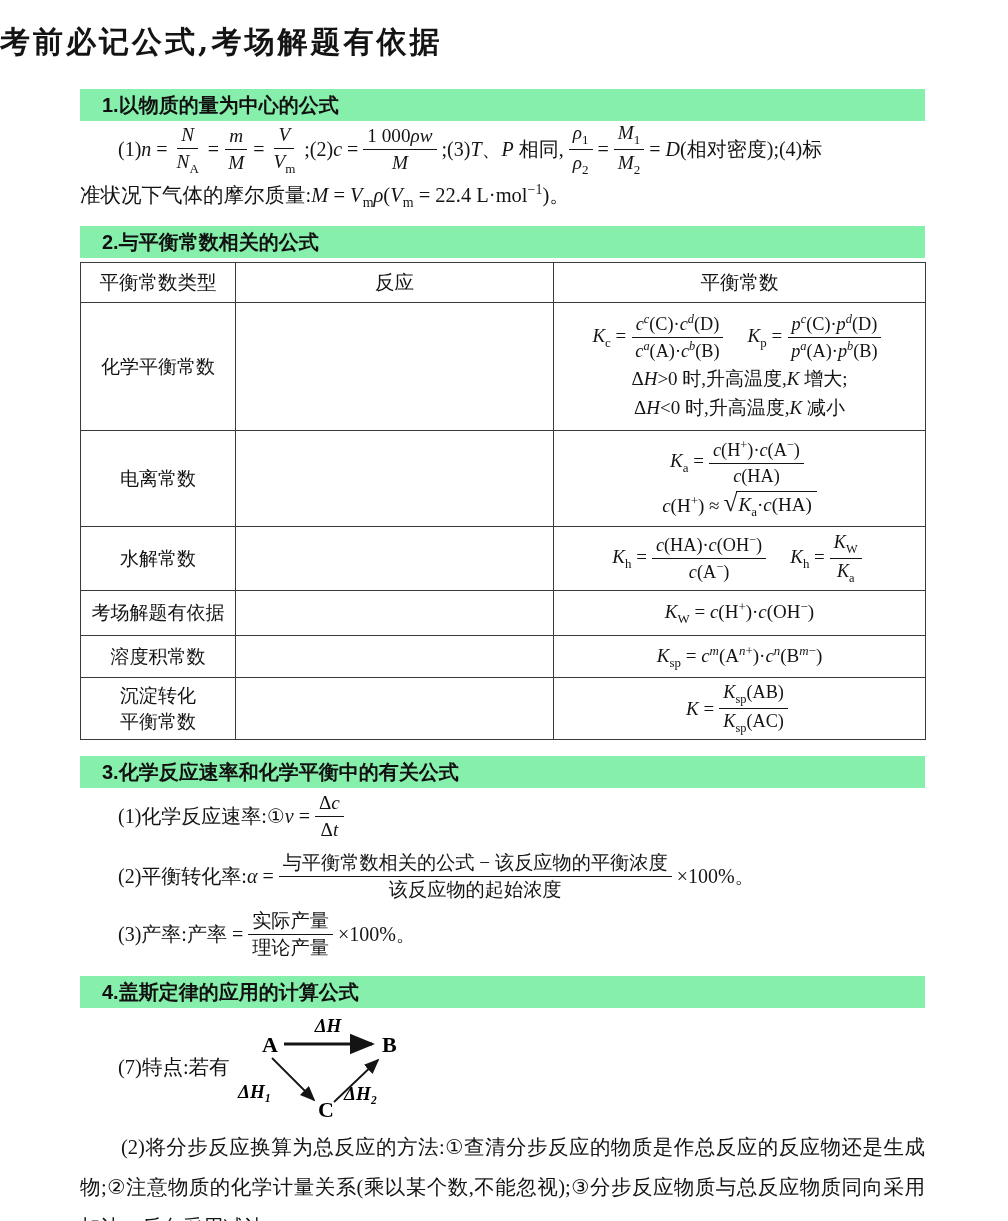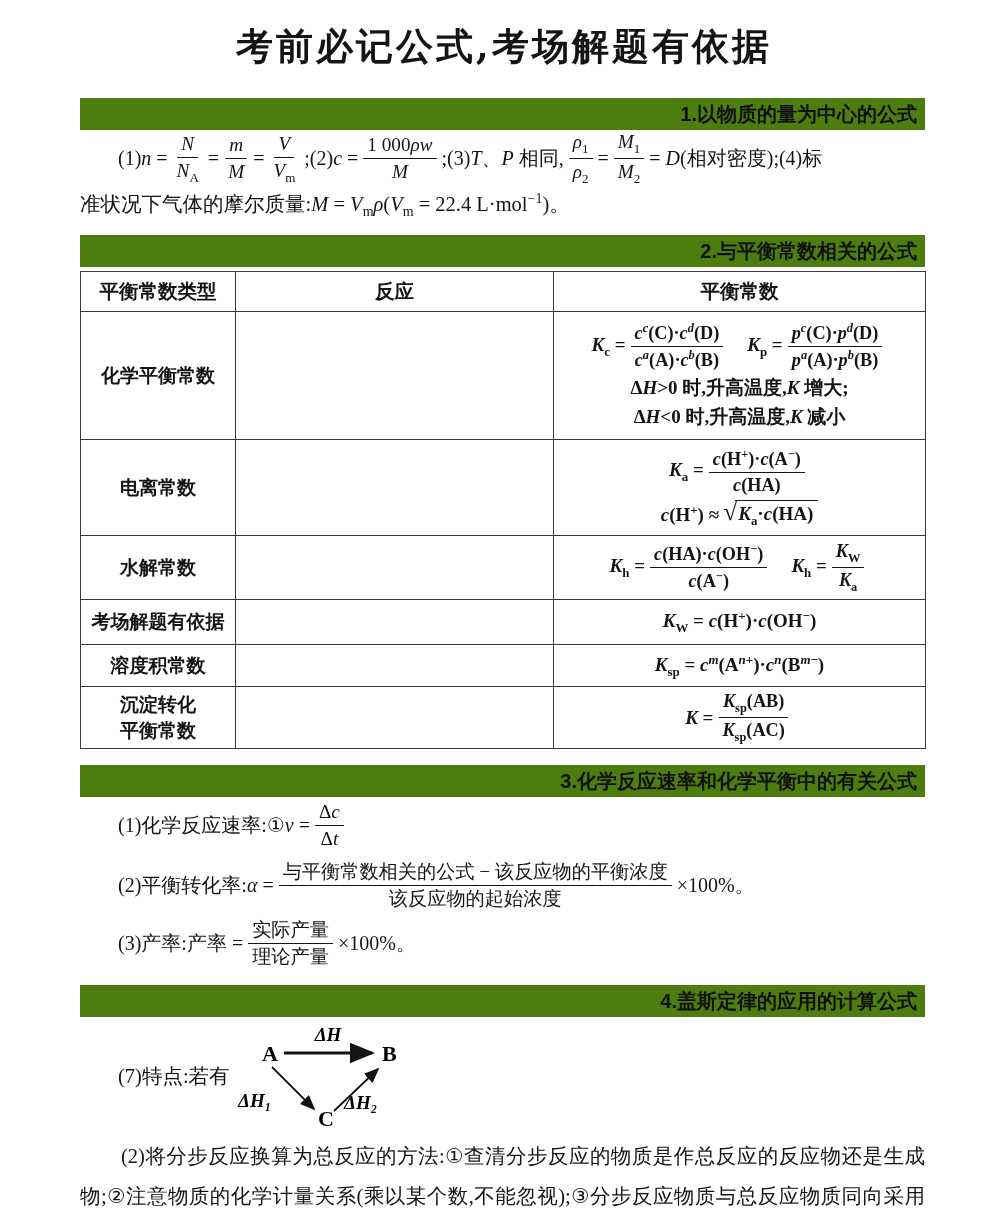--- a/index.html
+++ b/index.html
@@ -3,28 +3,28 @@
 <meta charset="utf-8">
 <style>
   html,body{margin:0;padding:0;}
   body{
     width:1008px;height:1221px;background:#ffffff;color:#141414;
     font-family:"Liberation Serif","DejaVu Serif","DejaVu Sans",serif;
     overflow:hidden;position:relative;
   }
   .page{padding:0 0 10px 0;}
   .title{
-    text-align:center;font-size:37px;font-weight:bold;letter-spacing:3px;
+    text-align:left;font-size:30px;font-weight:bold;letter-spacing:3px;
     padding-top:22px;font-family:"DejaVu Serif","Liberation Serif",serif;
   }
   .content{width:845px;margin:0 auto 0 80px;}
   .bar{
-    background:#4d7c0f;font-family:"Liberation Sans","DejaVu Sans",sans-serif;
+    background:#86efac;font-family:"Liberation Sans","DejaVu Sans",sans-serif;
     font-weight:bold;font-size:20px;color:#111;
-    padding:5px 8px 5px 22px;line-height:1.1;text-align:right;
+    padding:5px 8px 5px 22px;line-height:1.1;
   }
   .bar-1{margin-top:26px;}
   .bar-2{margin-top:12px;}
   .bar-3{margin-top:16px;}
   .bar-4{margin-top:14px;}
   
   .fline{
     display:flex;align-items:center;flex-wrap:nowrap;white-space:nowrap;
     font-size:20px;padding-left:38px;min-height:56px;
   }
@@ -45,21 +45,21 @@
   .sqrt .rad{font-size:1.35em;line-height:0.95;margin-right:-2px;}
   .sqrt .under{border-top:1.6px solid #141414;padding:2px 5px 0 3px;}
   sub,sup{font-size:68%;}
   
   table.ktable{
     border-collapse:collapse;width:845px;margin-top:4px;
     font-size:19px;table-layout:fixed;
   }
   .ktable td,.ktable th{
     border:1.4px solid #3a3a3a;text-align:center;vertical-align:middle;
-    padding:2px 4px;font-weight:bold;
+    padding:2px 4px;font-weight:normal;
   }
   .ktable th{font-size:19.5px;}
   .ktable .fx{display:flex;align-items:center;justify-content:center;flex-wrap:nowrap;white-space:nowrap;}
   .ktable .sub-line{margin-top:3px;}
   
   .hess-row{display:flex;align-items:center;padding-left:38px;margin-top:6px;font-size:20.5px;}
   .hess-svg{margin:0 4px;}
   .para{
     font-size:20.5px;line-height:1.95;text-indent:2em;text-align:justify;
     margin:8px 0 0 0;

